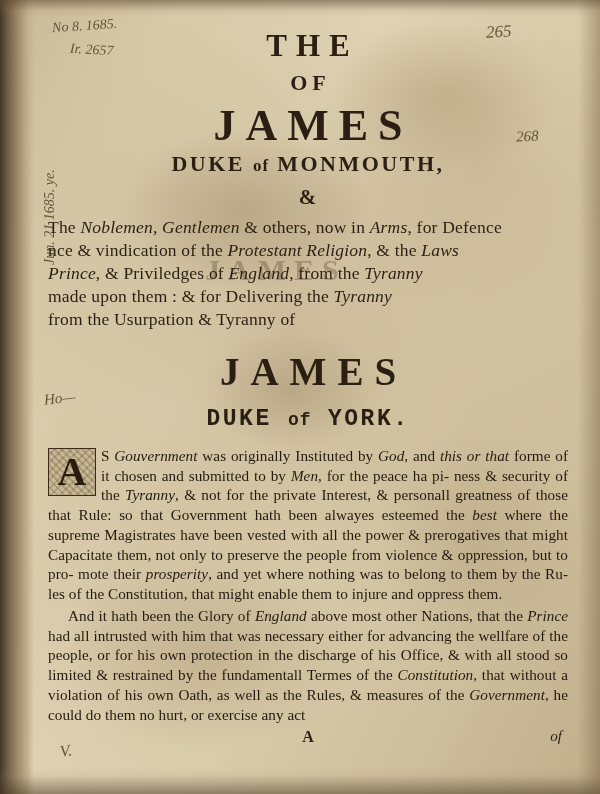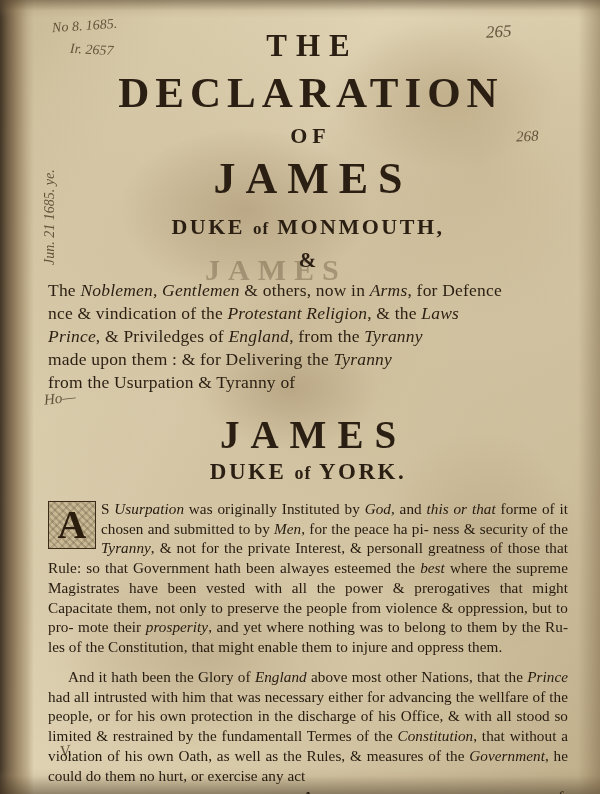--- a/index.html
+++ b/index.html
@@ -94,21 +94,20 @@
     font-size: 44px;
     letter-spacing: 10px;
     font-weight: 700;
     margin-top: 4px;
     text-indent: 10px;
   }
   .t-duke-monmouth {
     font-size: 22px;
     letter-spacing: 2.5px;
     font-weight: 700;
-    margin-top: 10px;
   }
   .t-duke-monmouth .small { font-size: 17px; letter-spacing: 1px; font-weight: 700; }
   .t-amp {
     font-size: 21px;
     font-weight: 700;
     margin-top: 8px;
     letter-spacing: 1px;
   }
 
   .para-top {
@@ -124,21 +123,22 @@
     font-size: 39px;
     letter-spacing: 11px;
     font-weight: 700;
     margin-top: 14px;
     text-indent: 11px;
   }
   .t-duke-york {
     font-size: 23px;
     letter-spacing: 2.5px;
     font-weight: 700;
-    margin-top: 2px;
+    margin-top: 12px;
+    font-family: Liberation Mono, monospace;
   }
   .t-duke-york .small { font-size: 18px; letter-spacing: 1px; }
 
   .body-text {
     text-align: left;
     font-size: 15.2px;
     line-height: 1.30;
     margin-top: 14px;
     color: #241a0f;
     letter-spacing: 0.05px;
@@ -157,21 +157,21 @@
       repeating-linear-gradient(-45deg, rgba(60,45,25,0.16) 0 2px, rgba(0,0,0,0) 2px 6px),
       #c9b894;
     font-size: 40px;
     font-weight: 700;
     line-height: 46px;
     text-align: center;
     color: #2a1d0d;
     font-family: "Liberation Serif", serif;
   }
 
-  .p2 { text-indent: 20px; margin-top: 10px; }
+  .p2 { text-indent: 20px; margin-top: 2px; }
 
   .sig-line {
     position: relative;
     margin-top: 4px;
     height: 20px;
   }
   .sig-A {
     position: absolute;
     left: 50%;
     transform: translateX(-50%);
@@ -231,21 +231,20 @@
   <div class="ms" style="left:70px; top:42px; font-size:14px; transform: rotate(3deg);">Ir. 2657</div>
   <div class="ms" style="left:486px; top:22px; font-size:17px; transform: rotate(-3deg);">265</div>
   <div class="ms" style="left:516px; top:128px; font-size:15px; transform: rotate(-2deg);">268</div>
   <div class="ms ms-vert" style="left:42px; top:265px; font-size:14px;">Jun. 21 1685. ye.</div>
   <div class="ms" style="left:44px; top:390px; font-size:15px; transform: rotate(-6deg);">Ho—</div>
   <div class="ms" style="left:60px; top:742px; font-size:16px; transform: rotate(-8deg);">V.</div>
 
   <div class="textblock">
 
     <p class="ln t-the">THE</p>
-    <p class="ln t-declaration">DECLARATION</p>
     <p class="ln t-of1">OF</p>
     <p class="ln t-james1">JAMES</p>
 
     <p class="ln t-duke-monmouth">
       <span>DUKE</span>
       <span class="small">of</span>
       <span>MONMOUTH,</span>
     </p>
 
     <p class="ln t-amp">&amp;</p>
@@ -261,21 +260,21 @@
     <p class="ln t-james2">JAMES</p>
 
     <p class="ln t-duke-york">
       <span>DUKE</span>
       <span class="small">of</span>
       <span>YORK.</span>
     </p>
 
     <div class="body-text">
       <span class="dropcap">A</span>
-      S <i>Usurpation</i> was originally Instituted by <i>God</i>, and <i>this or that</i>
+      S <i>Gouvernment</i> was originally Instituted by <i>God</i>, and <i>this or that</i>
       forme of it chosen and submitted to by <i>Men</i>, for the peace ha&nbsp;pi‑
       ness &amp; security of the <i>Tyranny</i>, &amp; not for the private Interest, &amp;
       personall greatness of those that Rule: so that Government hath
       been alwayes esteemed the <i>best</i> where the supreme Magistrates
       have been vested with all the power &amp; prerogatives that might Capacitate
       them, not only to preserve the people from violence &amp; oppression, but to pro‑
       mote their <i>prosperity</i>, and yet where nothing was to belong to them by the Ru‑
       les of the Constitution, that might enable them to injure and oppress them.
     </div>
 

